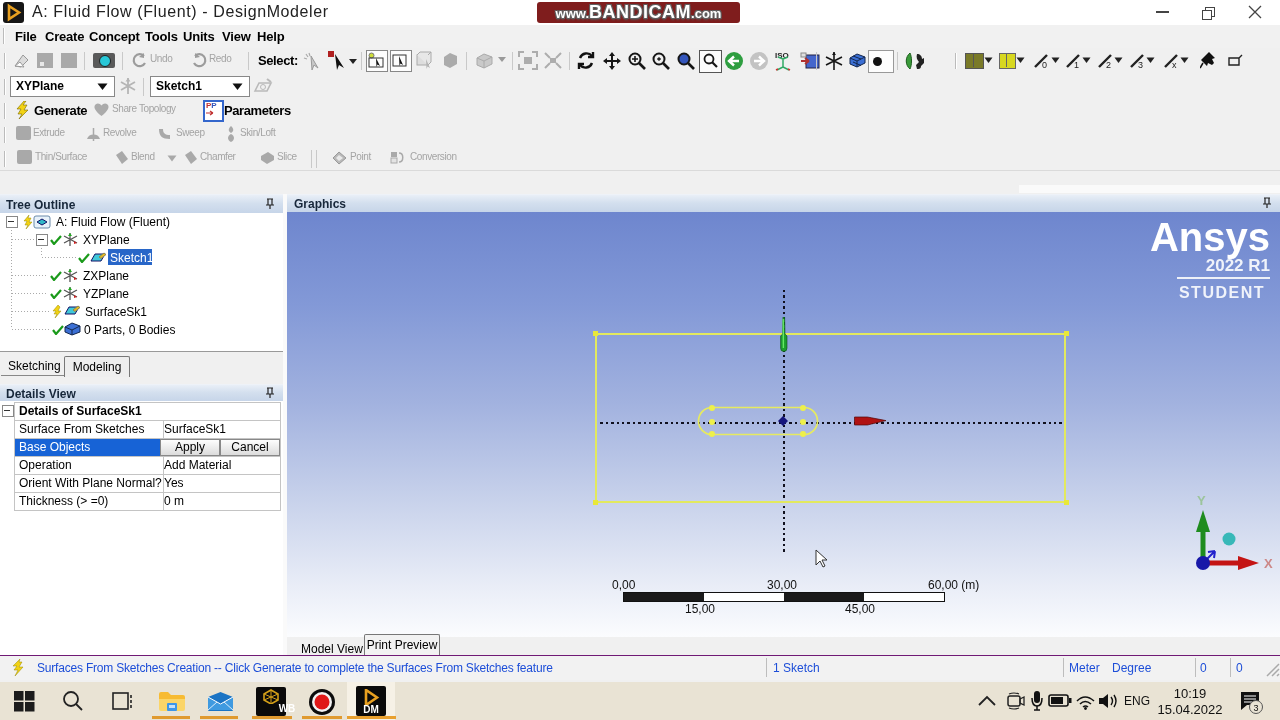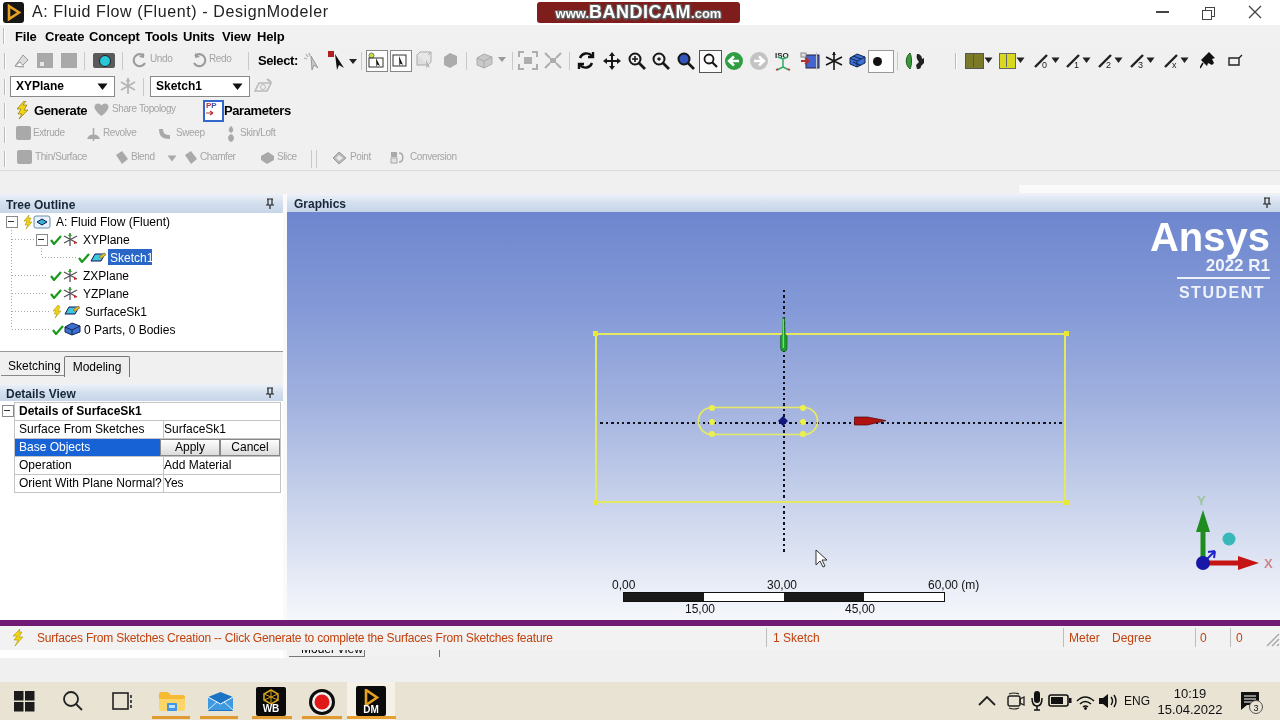--- a/index.html
+++ b/index.html
@@ -43,21 +43,21 @@
 #dvbody{left:0;top:401px;width:283px;height:257px;background:#fff;}
 
 .drow{position:absolute;font-size:12px;color:#000;height:17px;line-height:17px;border-bottom:1px solid #c4c4c4;}
 .dcell1{position:absolute;left:0;top:0;width:144px;height:17px;border-right:1px solid #c4c4c4;padding-left:4px;}
 .dcell2{position:absolute;left:145px;top:0;width:118px;height:17px;padding-left:4px;}
 
 #gfxhead{left:287px;top:194px;width:993px;height:18px;}
 #viewport{left:287px;top:212px;width:993px;height:425px;background:linear-gradient(180deg,#6e86ce 0%,#8399d7 22%,#a2b2df 45%,#c8d2eb 68%,#e9edf7 88%,#fbfcfe 100%);overflow:hidden;}
 #gfxtabs{left:287px;top:637px;width:993px;height:21px;background:#f0f0f0;font-size:12px;color:#000;}
 
-#statusbar{left:0;top:620px;width:1280px;height:24px;background:#f2f2f2;border-top:6px solid #701a75;font-size:12px;color:#c2410c;}
+#statusbar{left:0;top:655px;width:1280px;height:24px;background:#f2f2f2;border-top:1px solid #701a75;font-size:12px;color:#1d4ed8;}
 .scell{position:absolute;top:2px;height:19px;border-left:1px solid #bdbdbd;}
 
 #taskbar{left:0;top:682px;width:1280px;height:38px;background:#e9e3d4;}
 .uline{position:absolute;top:34px;height:3px;background:#e09a2f;}
 .vlabel{position:absolute;font-size:12px;color:#111;}
 </style>
 </head>
 <body>
 
 <div class="abs" id="titlebar"></div>
@@ -490,20 +490,24 @@
    <span class="abs" style="left:205px;top:0;width:60px;height:17px;background:linear-gradient(180deg,#fdfdfd,#dcdcdc);border:1px solid #888;box-sizing:border-box;text-align:center;line-height:15px;">Cancel</span>
     </div>
  <div class="drow" style="position:relative;width:265px;">
       <span class="dcell1">Operation</span>
       <span class="dcell2">Add Material</span>
     </div>
  <div class="drow" style="position:relative;width:265px;">
       <span class="dcell1">Orient With Plane Normal?</span>
       <span class="dcell2">Yes</span>
     </div>
+ <div class="drow" style="position:relative;width:265px;">
+      <span class="dcell1">Thickness (&gt; =0)</span>
+      <span class="dcell2">0 m</span>
+    </div>
 </div>
 
 <div class="abs phead" id="gfxhead">
     <span style="position:absolute;left:7px;top:2px;">Graphics</span>
 <svg class="pin" style="right:8px;top:2px;" width="10" height="12">
       <path d="M2 1 h6 M3 1 v6 h4 v-6 M1 7 h8 M5 7 v4" stroke="#222" stroke-width="1.2" fill="none"></path>
     </svg>
   </div>
 <div class="abs" id="viewport">
 
@@ -629,21 +633,21 @@
   <path d="M2 6 L14.5 13 L27 6" fill="none" stroke="#fff" stroke-width="1"></path>
   <path d="M2 19 L11 11 M27 19 L18 11" stroke="#fff" stroke-width="0.8"></path>
  </svg>
  <span class="uline" style="left:200px;width:38px;"></span>
 
  <span class="abs" style="left:256px;top:5px;width:30px;height:29px;background:#0a0a0a;border-radius:2px;"></span>
  <svg class="abs" style="left:261px;top:7px;" width="20" height="15">
       <path d="M10 1 L17 5 V11 L10 15 L3 11 V5 Z" fill="none" stroke="#d4a018" stroke-width="1.6"></path>
       <path d="M10 1 V15 M3 5 L17 11 M17 5 L3 11" stroke="#d4a018" stroke-width="1"></path>
     </svg>
- <span class="abs" style="left:256px;top:21px;width:30px;text-align:center;color:#fff;font-size:10px;font-weight:bold;">WB</span>
+ <span class="abs" style="left:256px;top:21px;width:30px;text-align:center;color:#fff;font-size:10px;font-weight:bold;padding-left:16px;">WB</span>
  <span class="uline" style="left:252px;width:40px;"></span>
 
  <svg class="abs" style="left:308px;top:6px;" width="28" height="28">
       <circle cx="14" cy="14" r="13" fill="#0c0c0c"></circle>
       <circle cx="14" cy="14" r="10" fill="#f2f2f2"></circle>
       <circle cx="14" cy="14" r="7.5" fill="#e01818"></circle>
     </svg>
  <span class="uline" style="left:302px;width:40px;"></span>
 
  <span class="abs" style="left:347px;top:0px;width:48px;height:38px;background:#f6f1e6;"></span>

